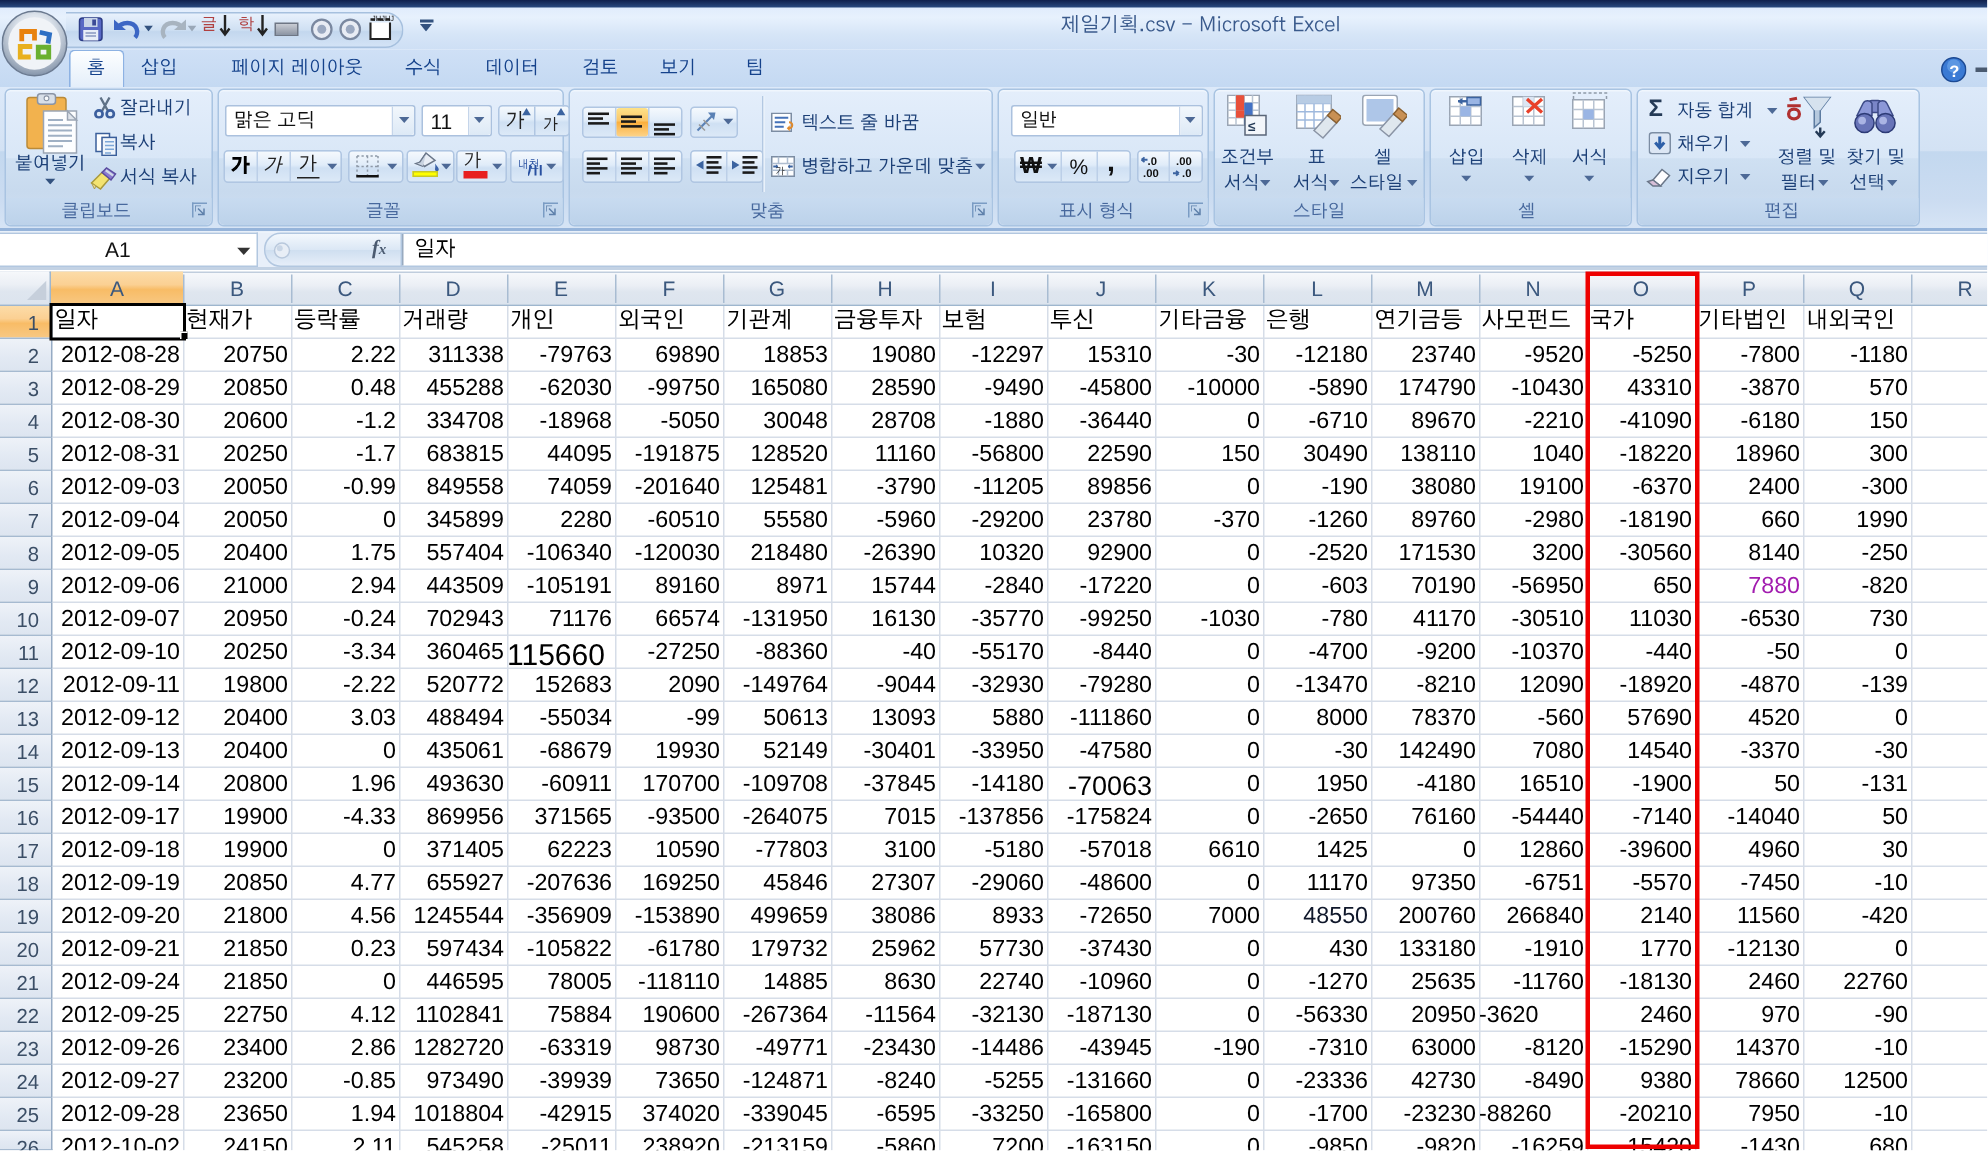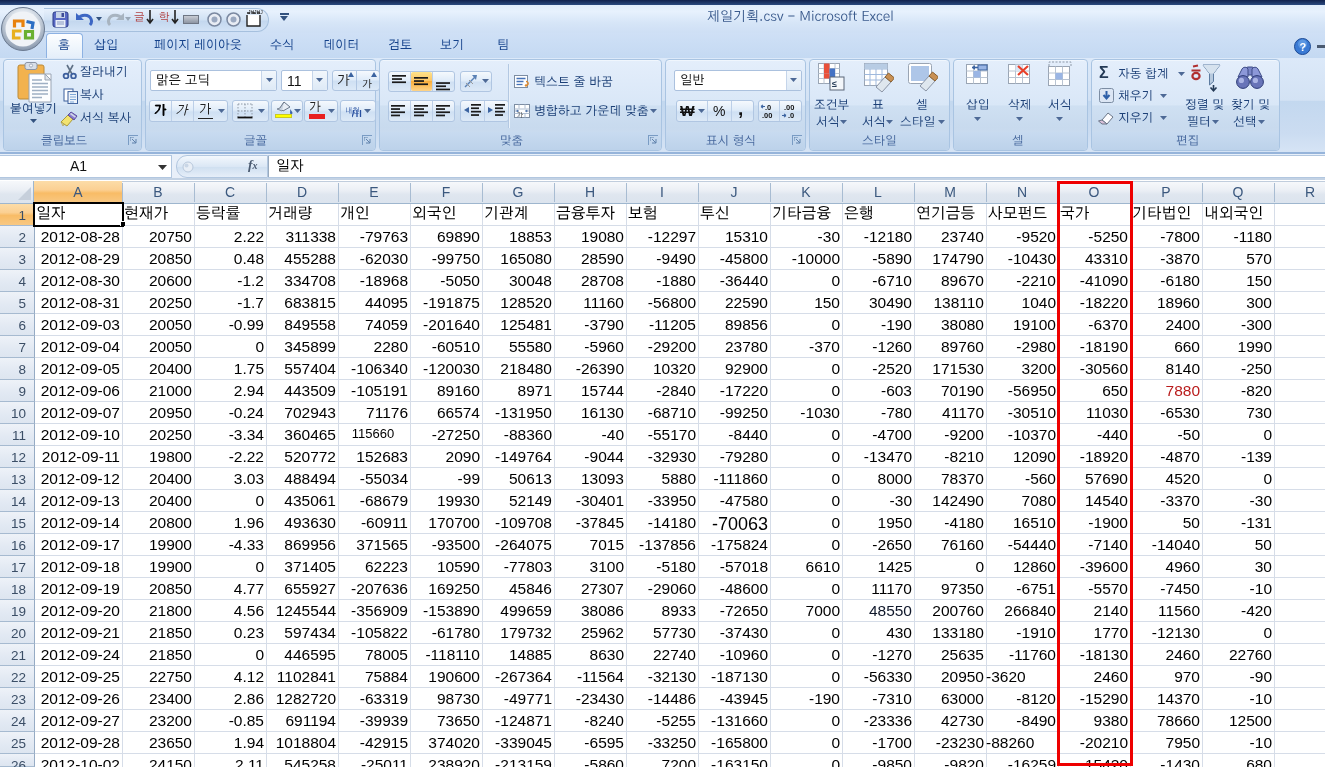--- a/index.html
+++ b/index.html
@@ -846,44 +846,44 @@
 <div class="abs" style="left:410px;top:382px;width:70px;text-align:right;font-size:15.5px;color:#000">89160</div>
 <div class="abs" style="left:482px;top:382px;width:70px;text-align:right;font-size:15.5px;color:#000">8971</div>
 <div class="abs" style="left:554px;top:382px;width:70px;text-align:right;font-size:15.5px;color:#000">15744</div>
 <div class="abs" style="left:626px;top:382px;width:70px;text-align:right;font-size:15.5px;color:#000">-2840</div>
 <div class="abs" style="left:698px;top:382px;width:70px;text-align:right;font-size:15.5px;color:#000">-17220</div>
 <div class="abs" style="left:770px;top:382px;width:70px;text-align:right;font-size:15.5px;color:#000">0</div>
 <div class="abs" style="left:842px;top:382px;width:70px;text-align:right;font-size:15.5px;color:#000">-603</div>
 <div class="abs" style="left:914px;top:382px;width:70px;text-align:right;font-size:15.5px;color:#000">70190</div>
 <div class="abs" style="left:986px;top:382px;width:70px;text-align:right;font-size:15.5px;color:#000">-56950</div>
 <div class="abs" style="left:1058px;top:382px;width:70px;text-align:right;font-size:15.5px;color:#000">650</div>
-<div class="abs" style="left:1130px;top:382px;width:70px;text-align:right;font-size:15.5px;color:#b91c1c">7880</div>
+<div class="abs" style="left:1130px;top:382px;width:70px;text-align:right;font-size:15.5px;color:#a21caf">7880</div>
 <div class="abs" style="left:1202px;top:382px;width:70px;text-align:right;font-size:15.5px;color:#000">-820</div>
 <div class="abs" style="left:34px;top:404px;width:86px;text-align:right;font-size:15.5px;color:#000">2012-09-07</div>
 <div class="abs" style="left:122px;top:404px;width:70px;text-align:right;font-size:15.5px;color:#000">20950</div>
 <div class="abs" style="left:194px;top:404px;width:70px;text-align:right;font-size:15.5px;color:#000">-0.24</div>
 <div class="abs" style="left:266px;top:404px;width:70px;text-align:right;font-size:15.5px;color:#000">702943</div>
 <div class="abs" style="left:338px;top:404px;width:70px;text-align:right;font-size:15.5px;color:#000">71176</div>
 <div class="abs" style="left:410px;top:404px;width:70px;text-align:right;font-size:15.5px;color:#000">66574</div>
 <div class="abs" style="left:482px;top:404px;width:70px;text-align:right;font-size:15.5px;color:#000">-131950</div>
 <div class="abs" style="left:554px;top:404px;width:70px;text-align:right;font-size:15.5px;color:#000">16130</div>
-<div class="abs" style="left:626px;top:404px;width:70px;text-align:right;font-size:15.5px;color:#000">-68710</div>
+<div class="abs" style="left:626px;top:404px;width:70px;text-align:right;font-size:15.5px;color:#000">-35770</div>
 <div class="abs" style="left:698px;top:404px;width:70px;text-align:right;font-size:15.5px;color:#000">-99250</div>
 <div class="abs" style="left:770px;top:404px;width:70px;text-align:right;font-size:15.5px;color:#000">-1030</div>
 <div class="abs" style="left:842px;top:404px;width:70px;text-align:right;font-size:15.5px;color:#000">-780</div>
 <div class="abs" style="left:914px;top:404px;width:70px;text-align:right;font-size:15.5px;color:#000">41170</div>
 <div class="abs" style="left:986px;top:404px;width:70px;text-align:right;font-size:15.5px;color:#000">-30510</div>
 <div class="abs" style="left:1058px;top:404px;width:70px;text-align:right;font-size:15.5px;color:#000">11030</div>
 <div class="abs" style="left:1130px;top:404px;width:70px;text-align:right;font-size:15.5px;color:#000">-6530</div>
 <div class="abs" style="left:1202px;top:404px;width:70px;text-align:right;font-size:15.5px;color:#000">730</div>
 <div class="abs" style="left:34px;top:426px;width:86px;text-align:right;font-size:15.5px;color:#000">2012-09-10</div>
 <div class="abs" style="left:122px;top:426px;width:70px;text-align:right;font-size:15.5px;color:#000">20250</div>
 <div class="abs" style="left:194px;top:426px;width:70px;text-align:right;font-size:15.5px;color:#000">-3.34</div>
 <div class="abs" style="left:266px;top:426px;width:70px;text-align:right;font-size:15.5px;color:#000">360465</div>
-<div class="abs" style="left:338px;top:426px;width:70px;text-align:center;font-size:13px;color:#000">115660</div>
+<div class="abs" style="left:338px;top:426px;width:70px;text-align:left;font-size:20px;color:#000">115660</div>
 <div class="abs" style="left:410px;top:426px;width:70px;text-align:right;font-size:15.5px;color:#000">-27250</div>
 <div class="abs" style="left:482px;top:426px;width:70px;text-align:right;font-size:15.5px;color:#000">-88360</div>
 <div class="abs" style="left:554px;top:426px;width:70px;text-align:right;font-size:15.5px;color:#000">-40</div>
 <div class="abs" style="left:626px;top:426px;width:70px;text-align:right;font-size:15.5px;color:#000">-55170</div>
 <div class="abs" style="left:698px;top:426px;width:70px;text-align:right;font-size:15.5px;color:#000">-8440</div>
 <div class="abs" style="left:770px;top:426px;width:70px;text-align:right;font-size:15.5px;color:#000">0</div>
 <div class="abs" style="left:842px;top:426px;width:70px;text-align:right;font-size:15.5px;color:#000">-4700</div>
 <div class="abs" style="left:914px;top:426px;width:70px;text-align:right;font-size:15.5px;color:#000">-9200</div>
 <div class="abs" style="left:986px;top:426px;width:70px;text-align:right;font-size:15.5px;color:#000">-10370</div>
 <div class="abs" style="left:1058px;top:426px;width:70px;text-align:right;font-size:15.5px;color:#000">-440</div>
@@ -1089,21 +1089,21 @@
 <div class="abs" style="left:770px;top:690px;width:70px;text-align:right;font-size:15.5px;color:#000">-190</div>
 <div class="abs" style="left:842px;top:690px;width:70px;text-align:right;font-size:15.5px;color:#000">-7310</div>
 <div class="abs" style="left:914px;top:690px;width:70px;text-align:right;font-size:15.5px;color:#000">63000</div>
 <div class="abs" style="left:986px;top:690px;width:70px;text-align:right;font-size:15.5px;color:#000">-8120</div>
 <div class="abs" style="left:1058px;top:690px;width:70px;text-align:right;font-size:15.5px;color:#000">-15290</div>
 <div class="abs" style="left:1130px;top:690px;width:70px;text-align:right;font-size:15.5px;color:#000">14370</div>
 <div class="abs" style="left:1202px;top:690px;width:70px;text-align:right;font-size:15.5px;color:#000">-10</div>
 <div class="abs" style="left:34px;top:712px;width:86px;text-align:right;font-size:15.5px;color:#000">2012-09-27</div>
 <div class="abs" style="left:122px;top:712px;width:70px;text-align:right;font-size:15.5px;color:#000">23200</div>
 <div class="abs" style="left:194px;top:712px;width:70px;text-align:right;font-size:15.5px;color:#000">-0.85</div>
-<div class="abs" style="left:266px;top:712px;width:70px;text-align:right;font-size:15.5px;color:#000">691194</div>
+<div class="abs" style="left:266px;top:712px;width:70px;text-align:right;font-size:15.5px;color:#000">973490</div>
 <div class="abs" style="left:338px;top:712px;width:70px;text-align:right;font-size:15.5px;color:#000">-39939</div>
 <div class="abs" style="left:410px;top:712px;width:70px;text-align:right;font-size:15.5px;color:#000">73650</div>
 <div class="abs" style="left:482px;top:712px;width:70px;text-align:right;font-size:15.5px;color:#000">-124871</div>
 <div class="abs" style="left:554px;top:712px;width:70px;text-align:right;font-size:15.5px;color:#000">-8240</div>
 <div class="abs" style="left:626px;top:712px;width:70px;text-align:right;font-size:15.5px;color:#000">-5255</div>
 <div class="abs" style="left:698px;top:712px;width:70px;text-align:right;font-size:15.5px;color:#000">-131660</div>
 <div class="abs" style="left:770px;top:712px;width:70px;text-align:right;font-size:15.5px;color:#000">0</div>
 <div class="abs" style="left:842px;top:712px;width:70px;text-align:right;font-size:15.5px;color:#000">-23336</div>
 <div class="abs" style="left:914px;top:712px;width:70px;text-align:right;font-size:15.5px;color:#000">42730</div>
 <div class="abs" style="left:986px;top:712px;width:70px;text-align:right;font-size:15.5px;color:#000">-8490</div>

